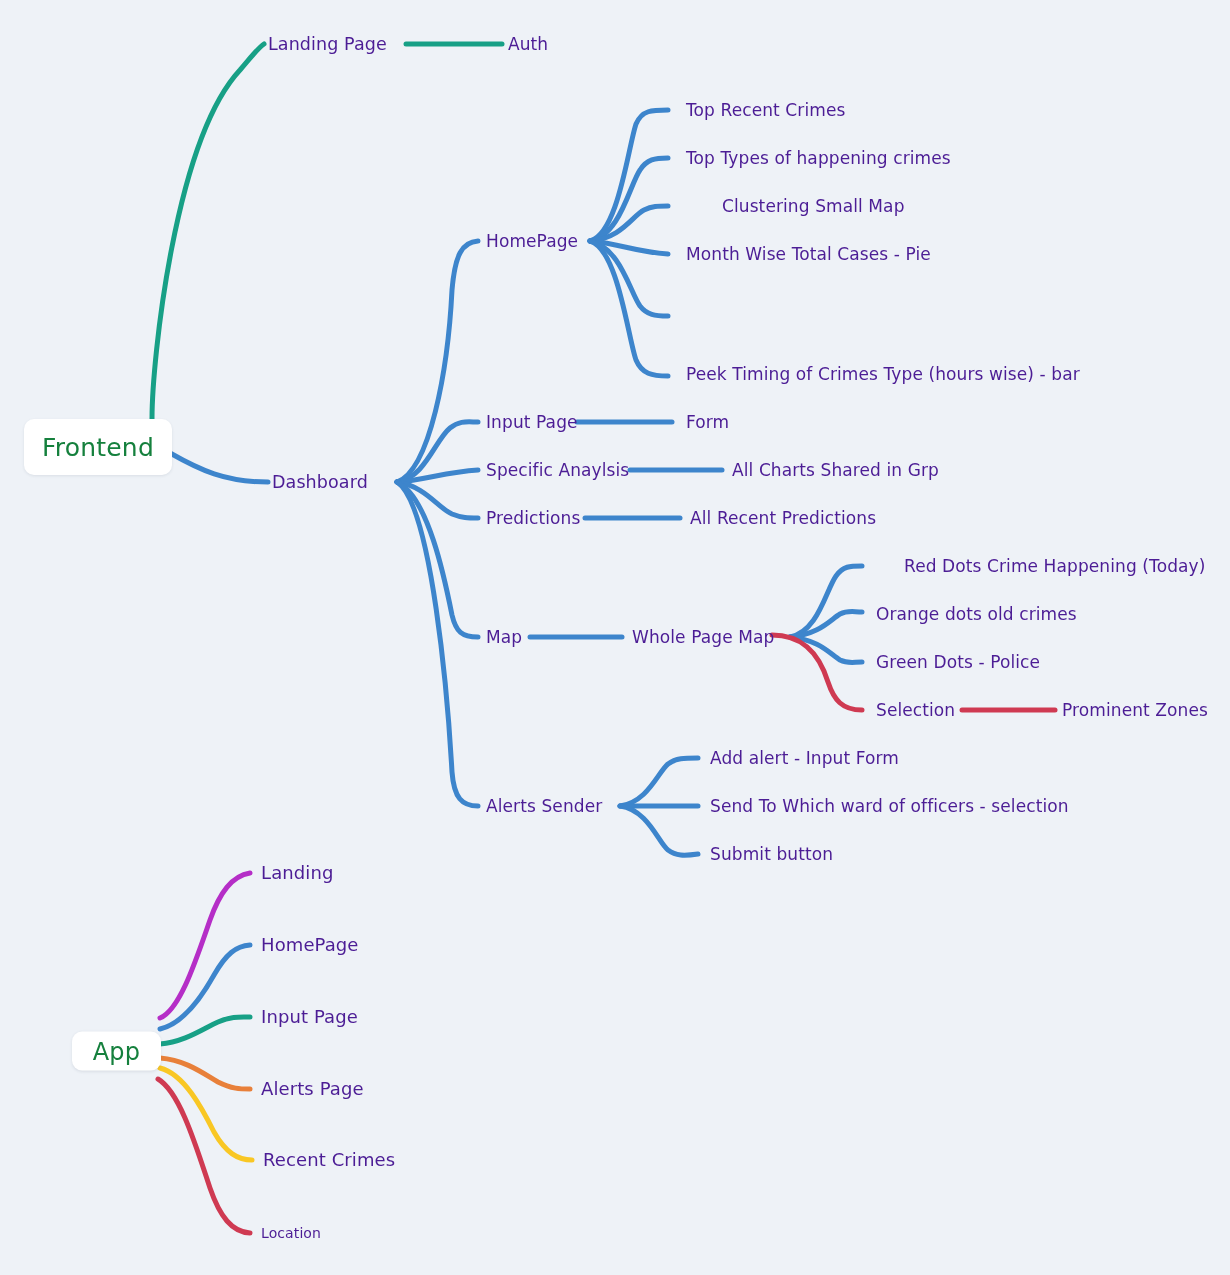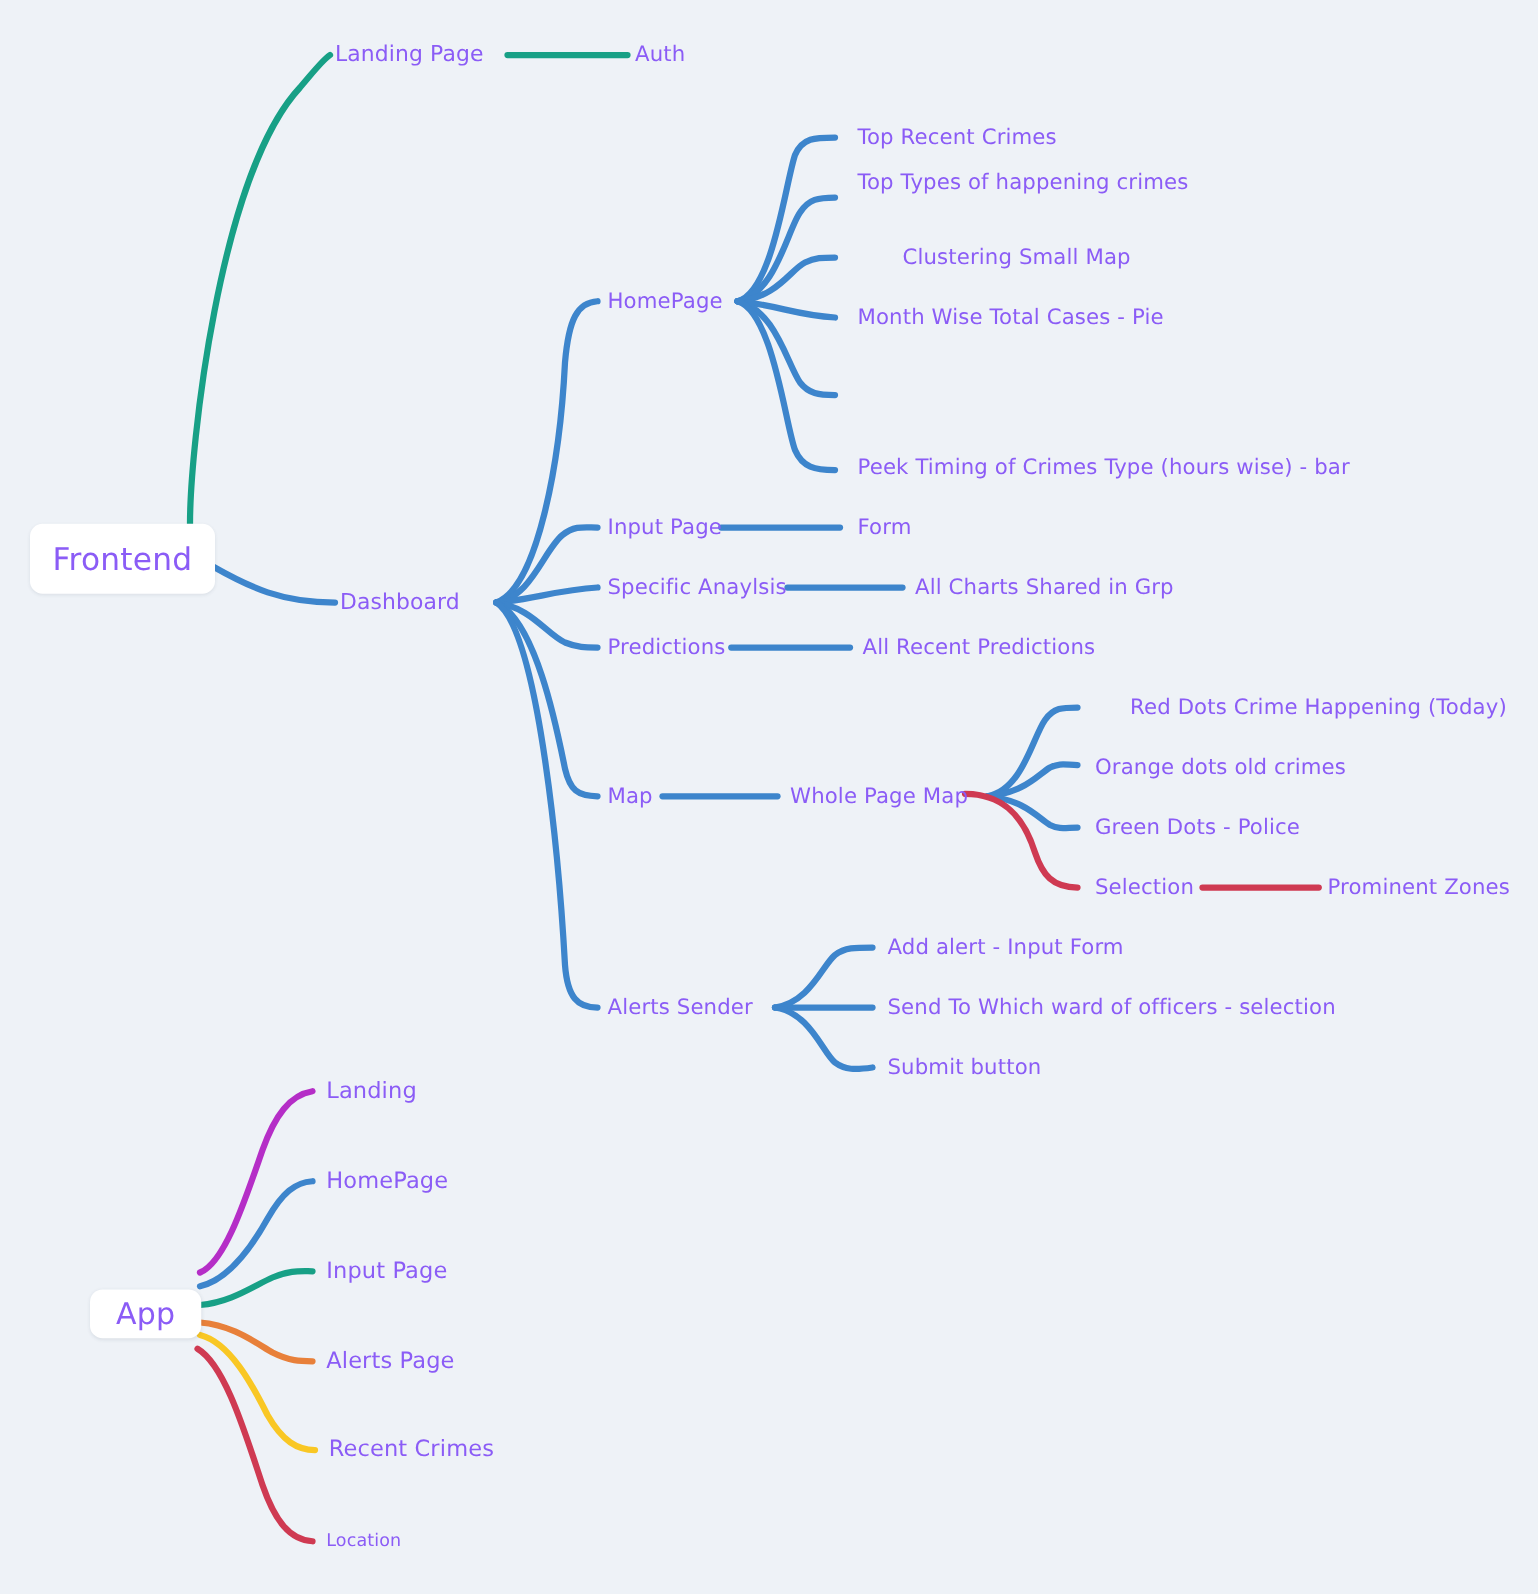--- a/index.html
+++ b/index.html
@@ -18,39 +18,39 @@
   #edges {
     position: absolute;
     left: 0;
     top: 0;
     width: 1230px;
     height: 1275px;
     pointer-events: none;
   }
   .node-label {
     position: absolute;
-    color: #8b5cf6;
+    color: #4c1d95;
     font-size: 17px;
     line-height: 20px;
     white-space: nowrap;
     letter-spacing: 0.1px;
     transform: translateY(-50%);
   }
   .node-label.mid {
     font-size: 17.5px;
   }
   .root-box {
     position: absolute;
     background: #ffffff;
     border-radius: 10px;
     box-shadow: 0 1px 3px rgba(40,55,75,0.10);
     display: flex;
     align-items: center;
     justify-content: center;
-    color: #8b5cf6;
+    color: #15803d;
     font-size: 25px;
     letter-spacing: 0.2px;
     transform: translateY(-50%);
   }
 </style>
 </head>
 <body>
 
 <div id="canvas">
 
@@ -146,21 +146,21 @@
     <span>Map</span>
   </div>
 
   <div class="node-label" style="left:486px; top:806px;">
     <span>Alerts Sender</span>
   </div>
 
   <div class="node-label" style="left:686px; top:110px;">
     <span>Top Recent Crimes</span>
   </div>
-  <div class="node-label" style="left:686px; top:146px;">
+  <div class="node-label" style="left:686px; top:158px;">
     <span>Top Types of happening crimes</span>
   </div>
   <div class="node-label" style="left:722px; top:206px;">
     <span>Clustering Small Map</span>
   </div>
   <div class="node-label" style="left:686px; top:254px;">
     <span>Month Wise Total Cases - Pie</span>
   </div>
   <div class="node-label" style="left:686px; top:374px;">
     <span>Peek Timing of Crimes Type (hours wise) - bar</span>

